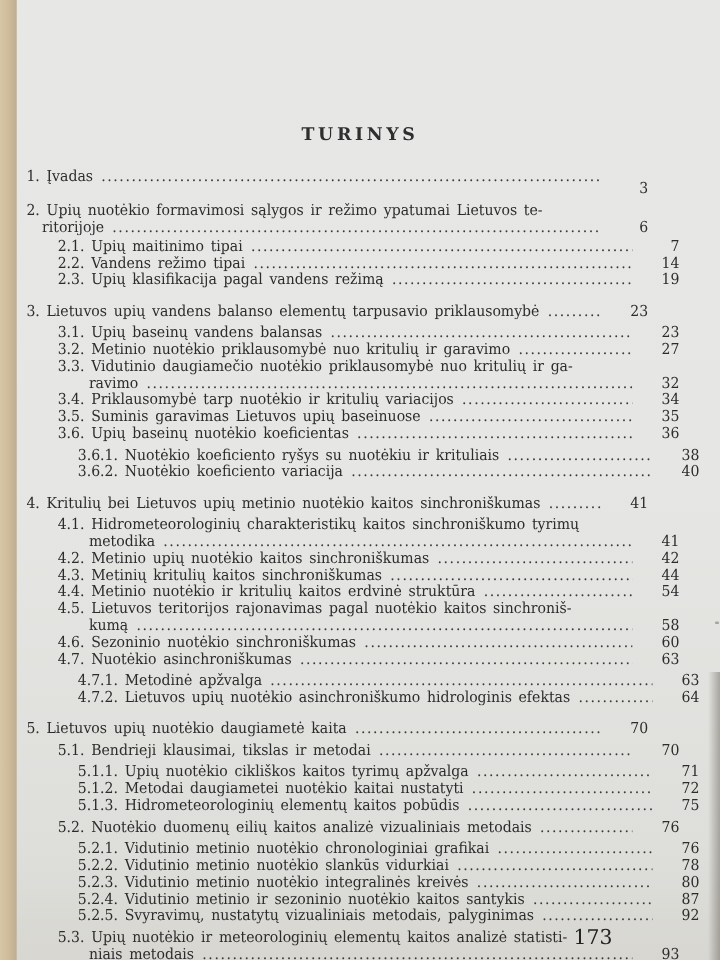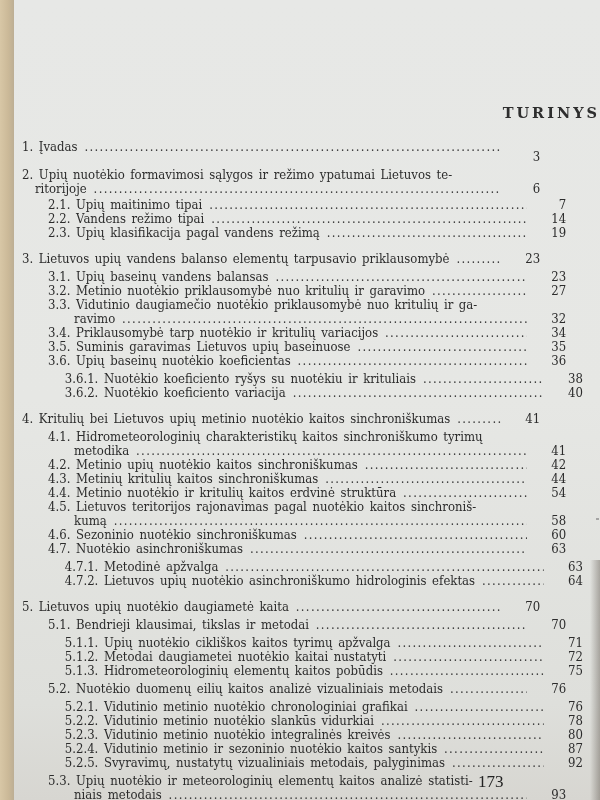--- a/index.html
+++ b/index.html
@@ -17,21 +17,21 @@
     .page-edge {
       position: absolute; left: 0; top: 0; width: 14px; height: 800px;
       background: linear-gradient(90deg, #d8c7a6 0%, #cbb998 60%, #bcae94 100%);
     }
     .page-right-shadow {
       position: absolute; right: 0; top: 560px; width: 10px; height: 240px;
       background: linear-gradient(90deg, rgba(0,0,0,0) 0%, rgba(60,50,40,0.35) 100%);
     }
     .title {
       position: absolute; left: 0; width: 600px; top: 104px;
-      text-align: right; font-size: 14.5px; letter-spacing: 3px; font-weight: bold;
+      text-align: center; font-size: 14.5px; letter-spacing: 3px; font-weight: bold;
       color: #2e2e2e;
     }
     .toc {
       position: absolute; left: 22px; top: 140px; width: 522px;
       font-size: 12.6px; line-height: 14px;
     }
     .entry {
       position: relative; display: flex; align-items: flex-end;
       transform: scaleX(0.93); transform-origin: left center;
       width: 107.5%;
@@ -53,21 +53,21 @@
     .l1 .txt, .l1 .firstline { padding-left: 0; }
     .l1 { padding-left: 0; }
     .l2 { padding-left: 28px; }
     .l3 { padding-left: 46px; }
     .hang1 { padding-left: 14px; }
     .hang2 { padding-left: 28px; }
     .gap { height: 12px; }
     .gap-s { height: 4px; }
     .folio {
       position: absolute; left: 478px; top: 772px;
-      font-size: 17px; color: #222; font-family: Liberation Serif, serif;
+      font-size: 17px; color: #222;
     }
     .speck { position: absolute; left: 582px; top: 518px; width: 3px; height: 2px; background: #7a7a7a; opacity: .6; }
   </style>
 </head>
 <body>
 
 <div class="page-edge"></div>
 <div class="page">
   <div class="page-right-shadow"></div>
   <div class="speck"></div>

